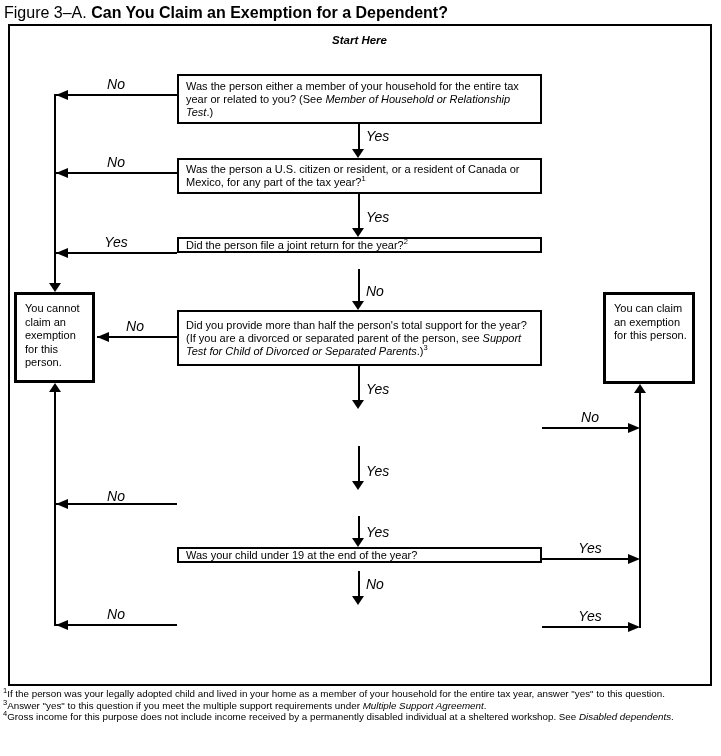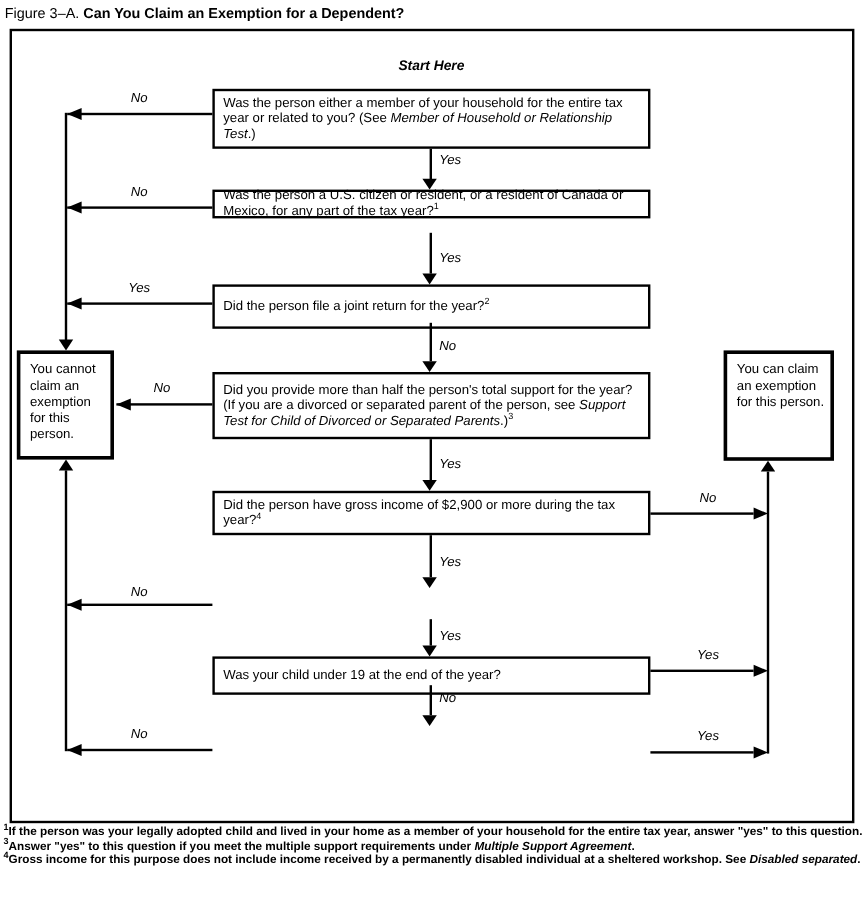--- a/index.html
+++ b/index.html
@@ -1,75 +1,72 @@
 <!DOCTYPE html>
 <html><head>
 <meta charset="utf-8">
 <style>
   html,body{margin:0;padding:0;background:#fff;}
   .canvas{
     position:relative;width:721px;height:756px;background:#fff;
     font-family:"Liberation Sans","DejaVu Sans",sans-serif;color:#000;overflow:hidden;
   }
-  .title{position:absolute;left:4px;top:4px;font-size:12px;white-space:nowrap;}
+  .title{position:absolute;left:4px;top:4px;font-size:16px;white-space:nowrap;}
   .title .bold{font-weight:bold;}
   .frame{position:absolute;left:8px;top:24px;width:704px;height:662px;border:2px solid #000;box-sizing:border-box;}
-  .start{position:absolute;left:177px;top:49px;width:365px;text-align:center;
+  .start{position:absolute;left:177px;top:34px;width:365px;text-align:center;
          font-size:11.5px;font-weight:bold;font-style:italic;}
   .qbox{position:absolute;left:177px;width:365px;border:2px solid #000;background:#fff;
         box-sizing:border-box;font-size:11px;line-height:13px;padding:2px 7px;
         display:flex;align-items:center;}
   .sbox{position:absolute;border:3px solid #000;background:#fff;box-sizing:border-box;
         font-size:11px;line-height:13.5px;padding:7px 3px 0 8px;}
   .it{font-style:italic;}
   sup{font-size:7.5px;line-height:0;}
   .vline{position:absolute;width:2px;background:#000;}
   .hline{position:absolute;height:2px;background:#000;}
   .arr-down{position:absolute;width:0;height:0;border-left:6px solid transparent;
             border-right:6px solid transparent;border-top:9px solid #000;}
   .arr-up{position:absolute;width:0;height:0;border-left:6px solid transparent;
           border-right:6px solid transparent;border-bottom:9px solid #000;}
   .arr-left{position:absolute;width:0;height:0;border-top:5px solid transparent;
             border-bottom:5px solid transparent;border-right:12px solid #000;}
   .arr-right{position:absolute;width:0;height:0;border-top:5px solid transparent;
              border-bottom:5px solid transparent;border-left:12px solid #000;}
-  .lbl{position:absolute;font-size:11px;font-style:italic;width:44px;text-align:center;}
+  .lbl{position:absolute;font-size:14px;font-style:italic;width:44px;text-align:center;}
   .foot{position:absolute;left:3px;top:688px;width:716px;font-size:9.8px;line-height:11.2px;}
-  .foot div{margin:0 0 0.5px 0;font-weight:bold;}
+  .foot div{margin:0 0 0.5px 0;}
 </style>
 </head>
 <body>
 
 <div class="canvas">
 
   <div class="title">
     <span>Figure 3–A.</span>
     <span class="bold">Can You Claim an Exemption for a Dependent?</span>
   </div>
 
   <div class="frame"></div>
 
   <div class="start">Start Here</div>
 
   <div class="qbox" style="top:74px;height:50px;">
     <span><span>Was the person either a member of your household for the entire tax year or related to you? (See </span><span class="it">Member of Household or Relationship Test</span><span>.)</span><sup></sup></span>
   </div>
-  <div class="qbox" style="top:158px;height:24px;justify-content:flex-end;">
+  <div class="qbox" style="top:158px;height:36px;justify-content:flex-end;">
     <span><span>Was the person a U.S. citizen or resident, or a resident of Canada or Mexico, for any part of the tax year?</span><span class="it"></span><span></span><sup>1</sup></span>
   </div>
-  <div class="qbox" style="top:237px;height:37px;">
+  <div class="qbox" style="top:237px;height:16px;">
     <span><span>Did the person file a joint return for the year?</span><span class="it"></span><span></span><sup>2</sup></span>
   </div>
   <div class="qbox" style="top:310px;height:56px;">
     <span><span>Did you provide more than half the person's total support for the year? (If you are a divorced or separated parent of the person, see </span><span class="it">Support Test for Child of Divorced or Separated Parents</span><span>.)</span><sup>3</sup></span>
   </div>
-  <div class="qbox" style="top:409px;height:37px;">
-    <span><span>Did the person have gross income of $2,900 or more during the tax year?</span><span class="it"></span><span></span><sup>4</sup></span>
-  </div>
-  <div class="qbox" style="top:547px;height:32px;">
+  <div class="qbox" style="top:547px;height:16px;">
     <span><span>Was your child under 19 at the end of the year?</span><span class="it"></span><span></span><sup></sup></span>
   </div>
 
   <div class="sbox" style="left:14px;top:292px;width:81px;height:91px;">
     <span>You cannot claim an exemption for this person.</span>
   </div>
   <div class="sbox" style="left:603px;top:292px;width:92px;height:92px;">
     <span>You can claim an exemption for this person.</span>
   </div>
 
@@ -141,16 +138,16 @@
   <div class="hline" style="left:542px;top:626px;width:86px;"></div>
   <div class="arr-right" style="left:628px;top:622px;"></div>
   <div class="lbl" style="left:568px;top:608px;">Yes</div>
 
   <div class="arr-up" style="left:634px;top:384px;"></div>
   <div class="vline" style="left:639px;top:393px;height:235px;"></div>
 
   <div class="foot">
     <div><sup>1</sup><span>If the person was your legally adopted child and lived in your home as a member of your household for the entire tax year, answer "yes" to this question.</span><span class="it"></span><span></span></div>
     <div><sup>3</sup><span>Answer "yes" to this question if you meet the multiple support requirements under </span><span class="it">Multiple Support Agreement</span><span>.</span></div>
-    <div><sup>4</sup><span>Gross income for this purpose does not include income received by a permanently disabled individual at a sheltered workshop. See </span><span class="it">Disabled separated</span><span>.</span></div>
+    <div><sup>4</sup><span>Gross income for this purpose does not include income received by a permanently disabled individual at a sheltered workshop. See </span><span class="it">Disabled dependents</span><span>.</span></div>
   </div>
 
 </div>
 
 </body></html>

